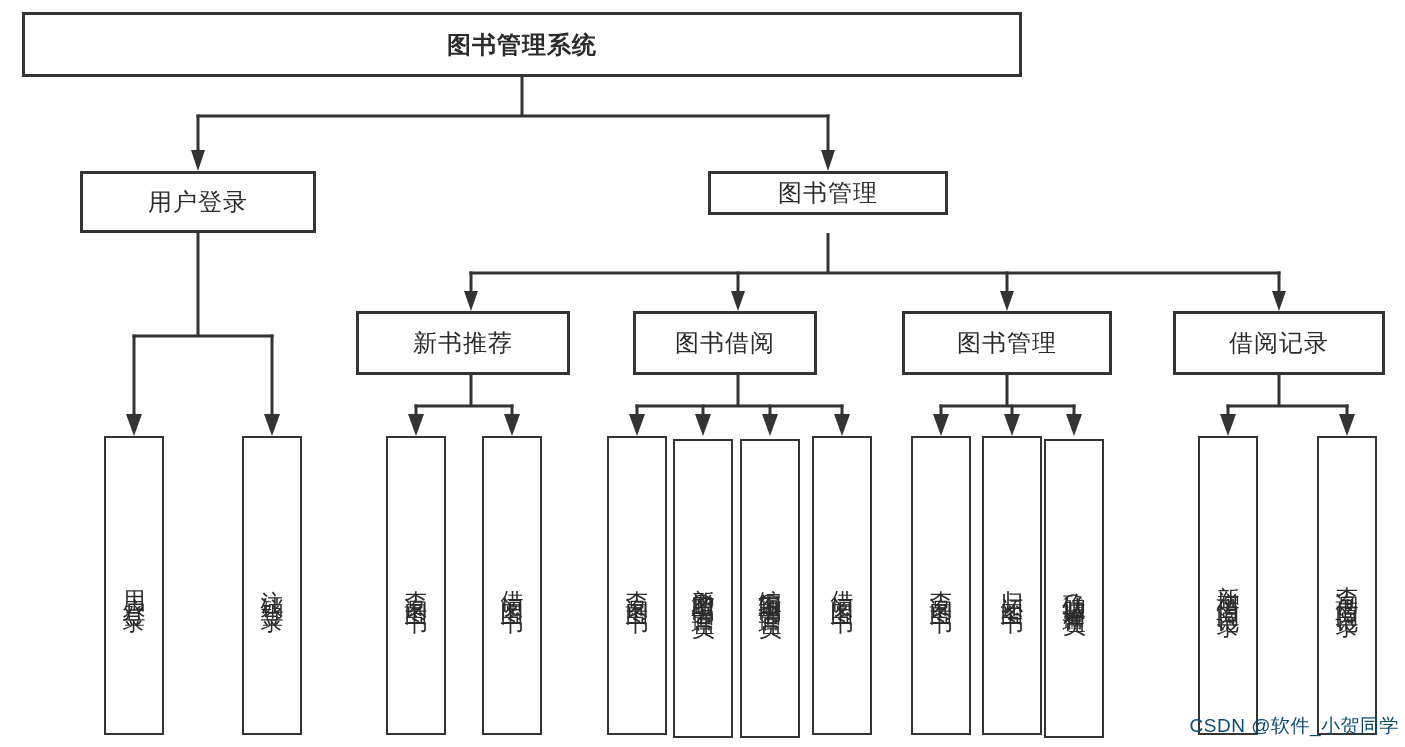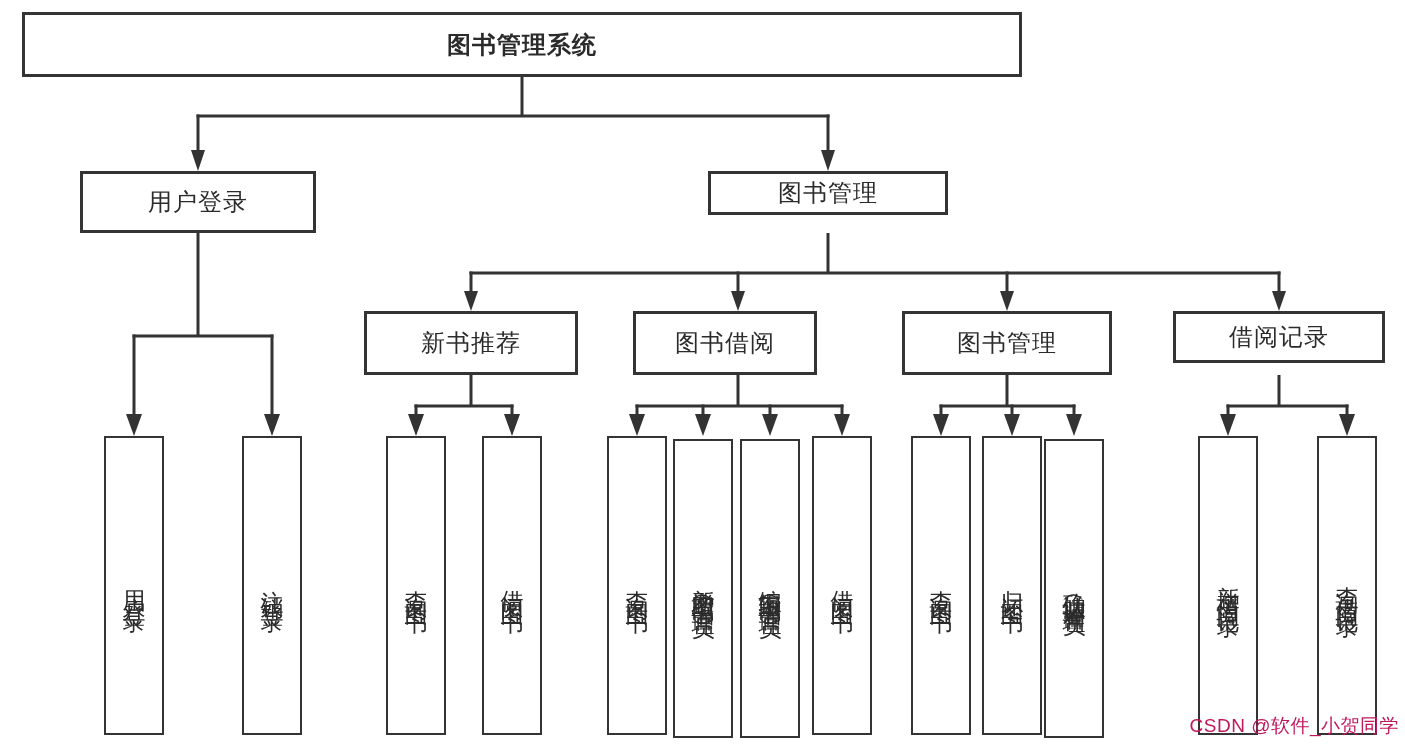--- a/index.html
+++ b/index.html
@@ -12,21 +12,21 @@
     position:absolute;box-sizing:border-box;border:3px solid #343434;background:#ffffff;
     display:flex;align-items:center;justify-content:center;
     color:#2b2b2b;letter-spacing:1px;
   }
   .hnode{font-size:24px;}
   .vnode{
     writing-mode:vertical-rl;font-size:23px;letter-spacing:7px;border-width:2.5px;
     display:flex;align-items:center;justify-content:center;line-height:1;
   }
   #watermark{
-    position:absolute;right:6px;top:713px;font-size:19px;color:#be185d;
+    position:absolute;right:6px;top:713px;font-size:19px;color:#0c4a6e;
     letter-spacing:0.5px;white-space:nowrap;text-align:right;
   }
 </style>
 </head>
 <body>
 
 <div id="canvas">
 
   <svg id="connectors" viewBox="0 0 1405 747" xmlns="http://www.w3.org/2000/svg">
     <g stroke="#333333" stroke-width="3" fill="none">
@@ -95,24 +95,24 @@
       <polygon points="1220,414 1236,414 1228,436"></polygon>
       <polygon points="1339,414 1355,414 1347,436"></polygon>
     </g>
   </svg>
 
   <div class="node hnode" style="left:22px;top:12px;width:1000px;height:65px;font-weight:bold;">图书管理系统</div>
 
   <div class="node hnode" style="left:80px;top:171px;width:236px;height:62px;">用户登录</div>
   <div class="node hnode" style="left:708px;top:171px;width:240px;height:44px;">图书管理</div>
 
-  <div class="node hnode" style="left:364px;top:311px;width:214px;height:64px;text-align:center;">新书推荐</div>
+  <div class="node hnode" style="left:356px;top:311px;width:214px;height:64px;text-align:center;">新书推荐</div>
   <div class="node hnode" style="left:633px;top:311px;width:184px;height:64px;">图书借阅</div>
   <div class="node hnode" style="left:902px;top:311px;width:210px;height:64px;">图书管理</div>
-  <div class="node hnode" style="left:1173px;top:311px;width:212px;height:52px;">借阅记录</div>
+  <div class="node hnode" style="left:1173px;top:311px;width:212px;height:64px;">借阅记录</div>
 
   <div class="node vnode" style="left:104px;top:436px;width:60px;height:299px;">用户登录</div>
   <div class="node vnode" style="left:242px;top:436px;width:60px;height:299px;">注销登录</div>
 
   <div class="node vnode" style="left:386px;top:436px;width:60px;height:299px;">查询图书</div>
   <div class="node vnode" style="left:482px;top:436px;width:60px;height:299px;">借阅图书</div>
 
   <div class="node vnode" style="left:607px;top:436px;width:60px;height:299px;">查询图书</div>
   <div class="node vnode" style="left:673px;top:439px;width:60px;height:299px;letter-spacing:4px;">新增图书（管理员）</div>
   <div class="node vnode" style="left:740px;top:439px;width:60px;height:299px;letter-spacing:4px;">编辑图书（管理员）</div>

